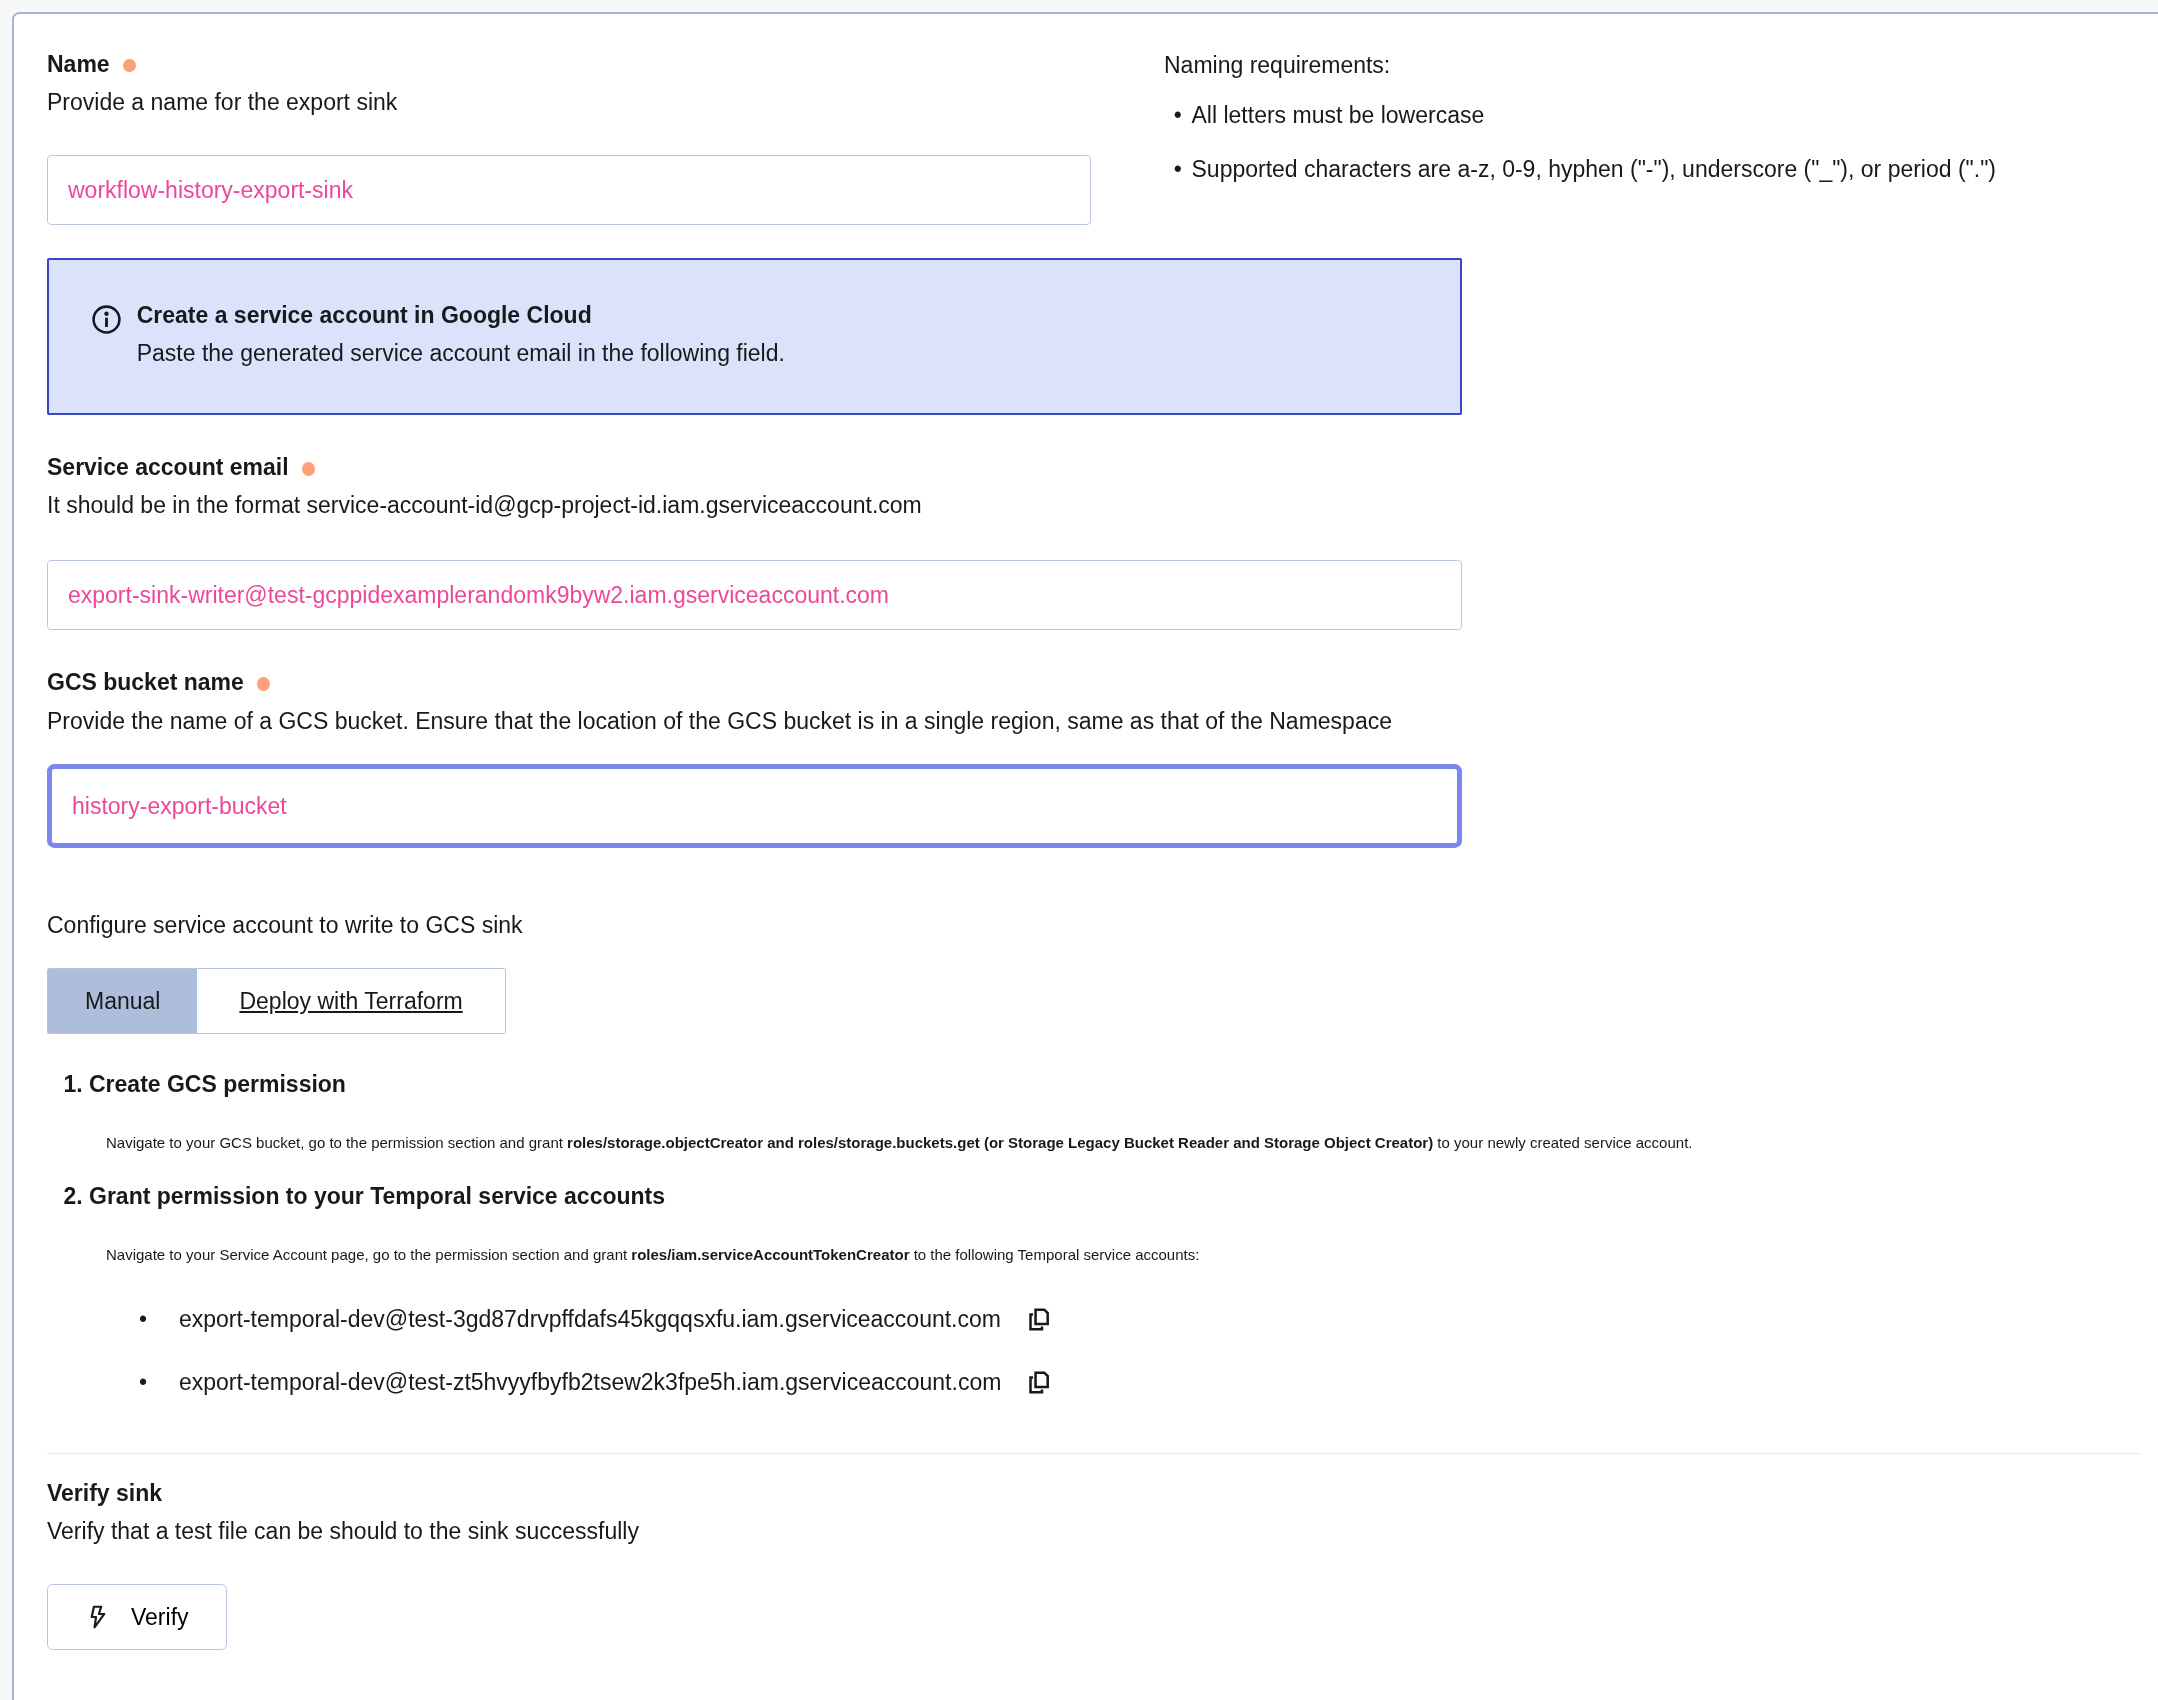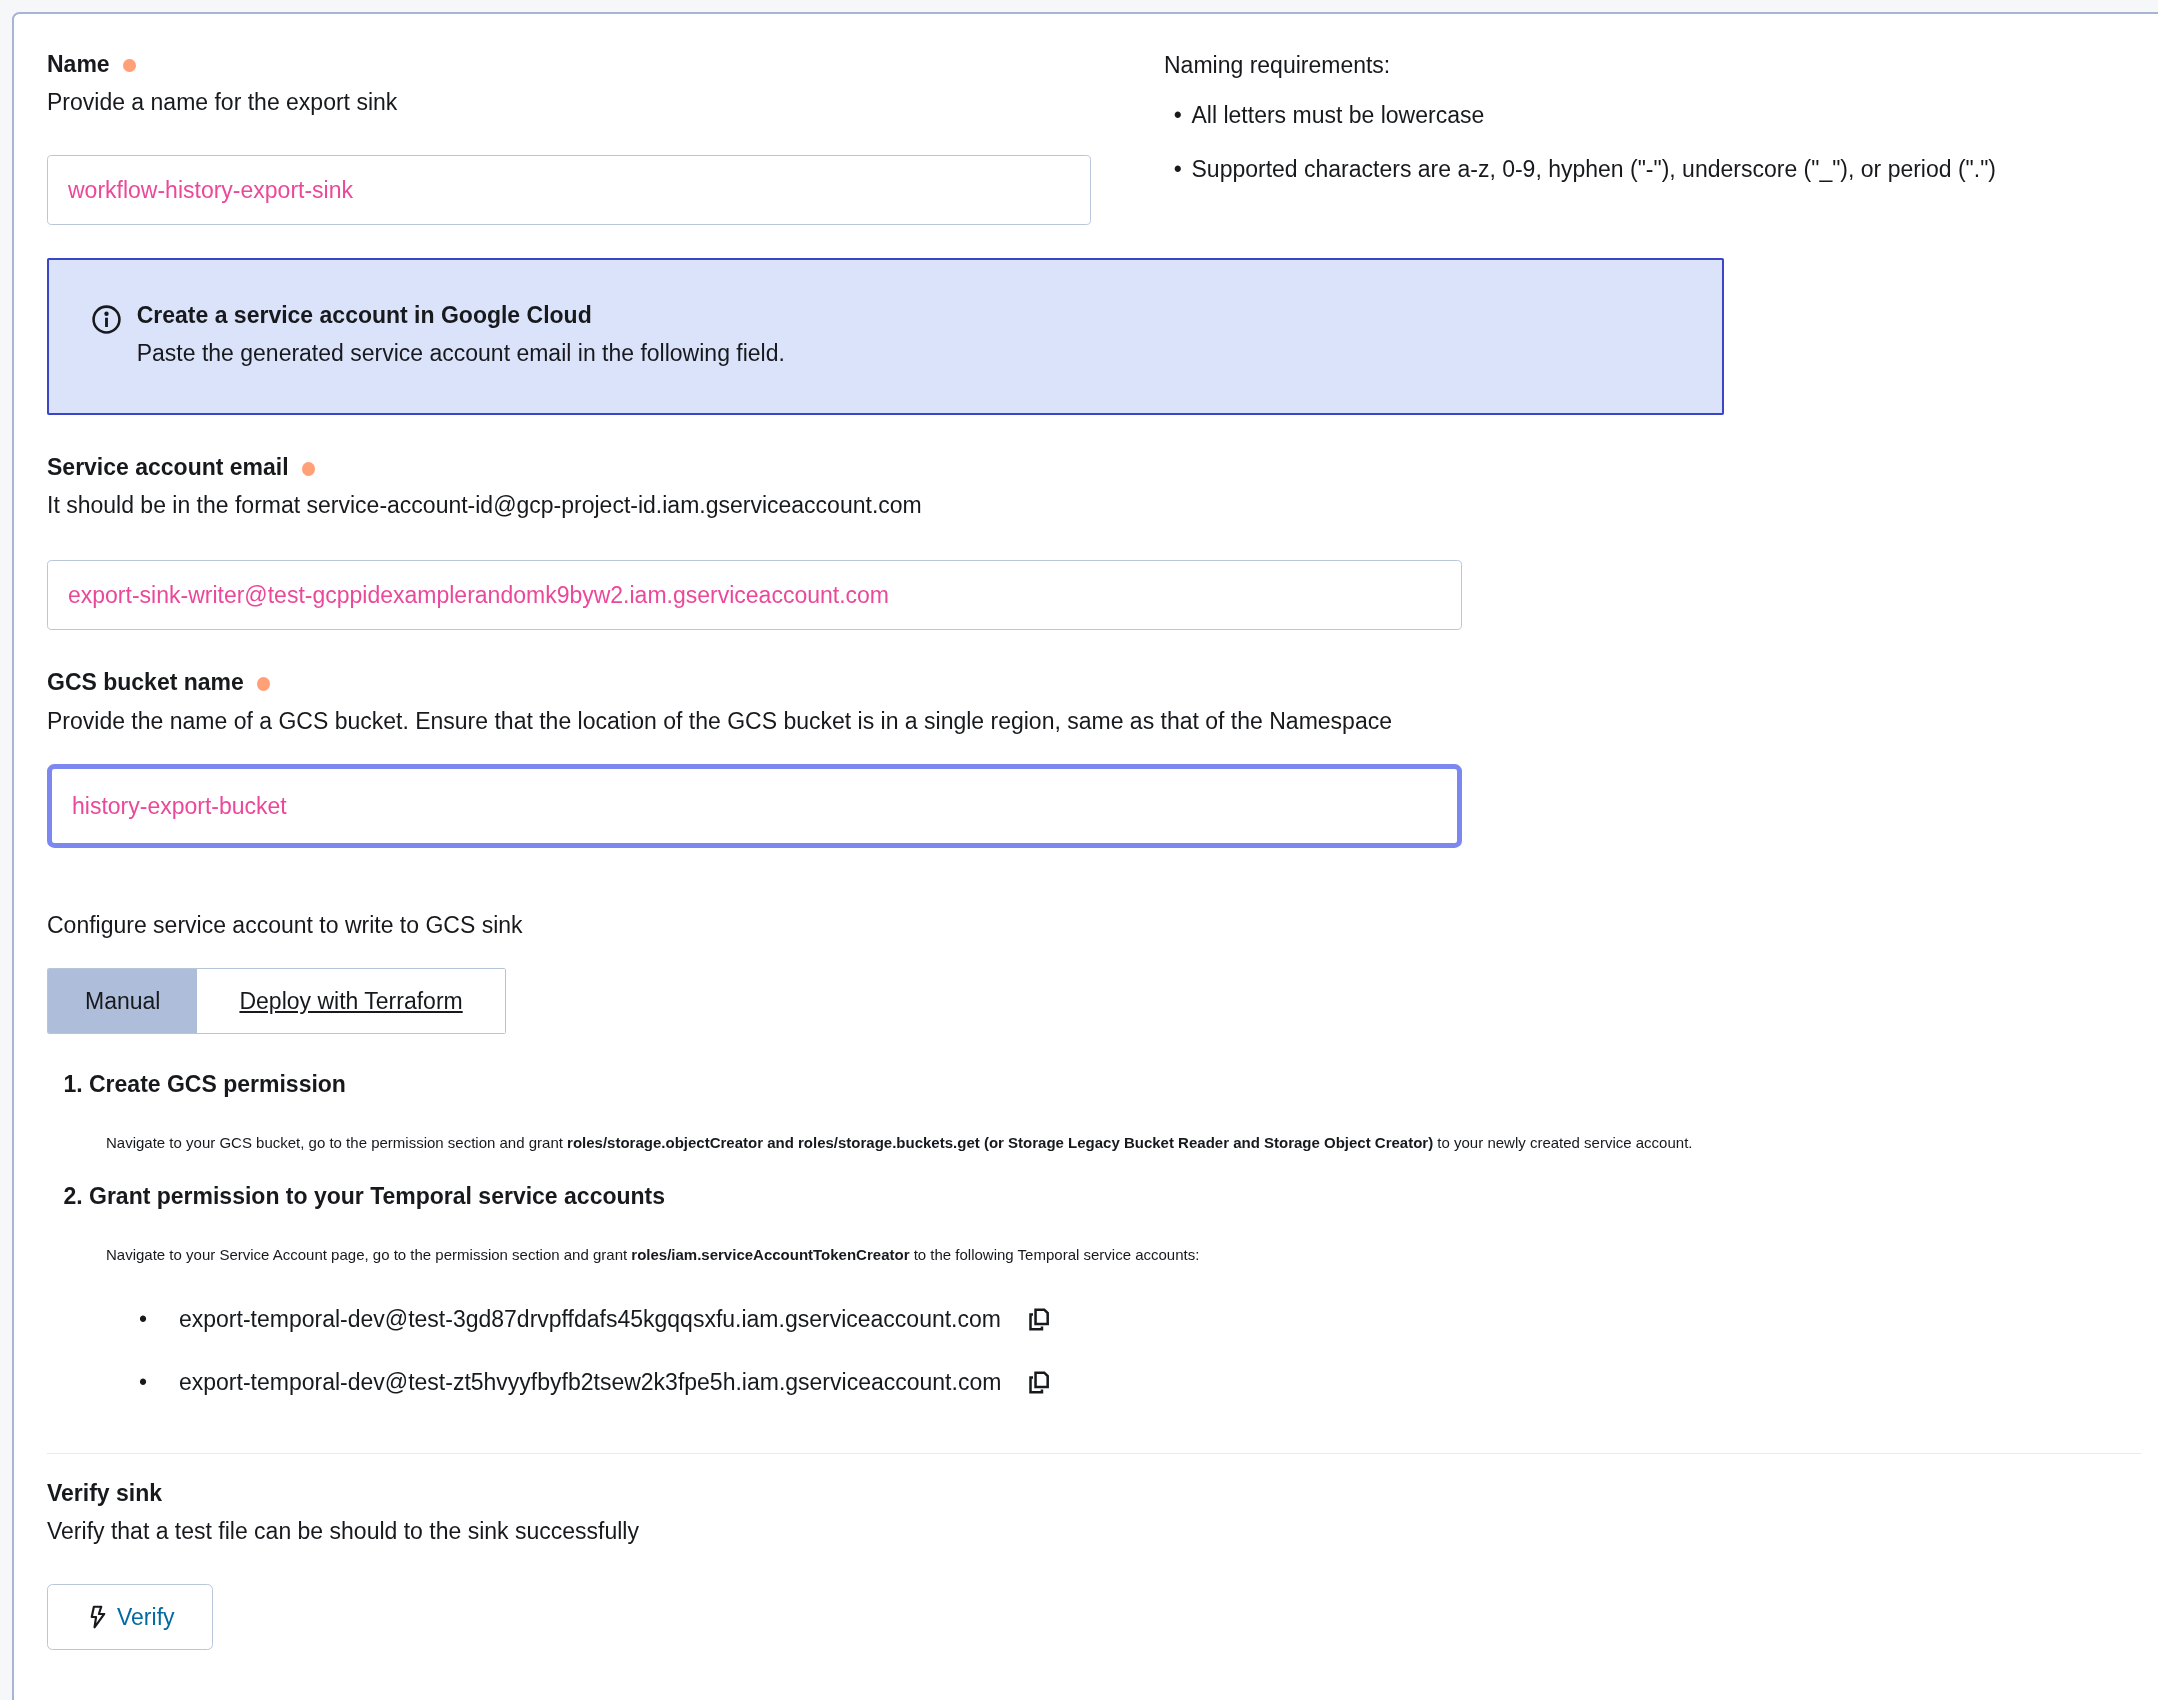--- a/index.html
+++ b/index.html
@@ -43,21 +43,21 @@
     border: 5.5px solid #7c87ef; border-radius: 7.3px; height: 84px;
   }
 
   .req-title { font-size: 23px; line-height: 1.3; }
   .req-list { margin-top: 20px; }
   .req-item { display: flex; font-size: 23px; line-height: 1.3; margin-top: 24px; }
   .req-item:first-child { margin-top: 0; }
   .dot { width: 27.5px; flex: 0 0 auto; text-align: center; font-size: 23px; }
 
   .info-banner {
-    margin-top: 33px; width: 1677px;
+    margin-top: 33px; width: 1415px;
     background: #dbe3fa; border: 2.8px solid #3b46c6; border-radius: 1.8px;
     padding: 42px 37px 46px 42px;
     display: flex; align-items: flex-start;
   }
   .info-icon { flex: 0 0 auto; margin-top: 1.8px; }
   .info-text { margin-left: 14.7px; }
   .info-title { font-size: 23px; font-weight: 700; }
   .info-body  { font-size: 23px; margin-top: 11px; }
 
   .section { margin-top: 39px; }
@@ -93,23 +93,23 @@
     margin-left: 24px; background: none; border: none; cursor: pointer;
     display: inline-flex; align-items: center; padding: 0;
   }
 
   .divider { border: none; border-top: 1.8px solid #e8eaee; margin-top: 57px; margin-right: 0; }
 
   .verify-title { font-size: 23px; font-weight: 700; margin-top: 26px; }
   .verify-desc  { font-size: 23px; margin-top: 11px; }
   .verify-btn {
     margin-top: 39px; height: 66px; padding: 0 37px;
-    display: inline-flex; align-items: center; gap: 6px;
+    display: inline-flex; align-items: center; gap: 20px;
     background: #fff; border: 1.8px solid #b9c6da; border-radius: 5.5px;
-    font-family: inherit; font-size: 23px; color: #0369a1; cursor: pointer;
+    font-family: inherit; font-size: 23px; color: #000000; cursor: pointer;
   }
   svg { display: block; }
 </style>
 </head>
 <body>
 
 <div class="card">
 
   
   <div class="top-row">

